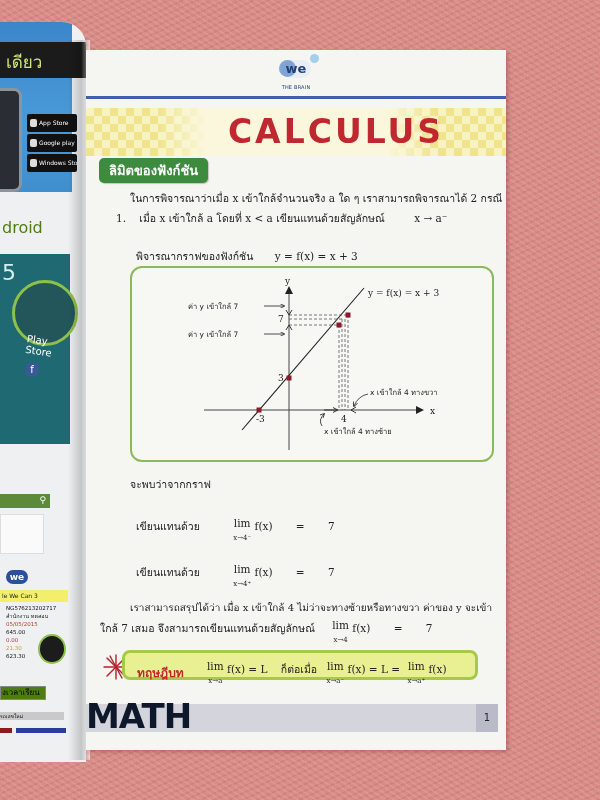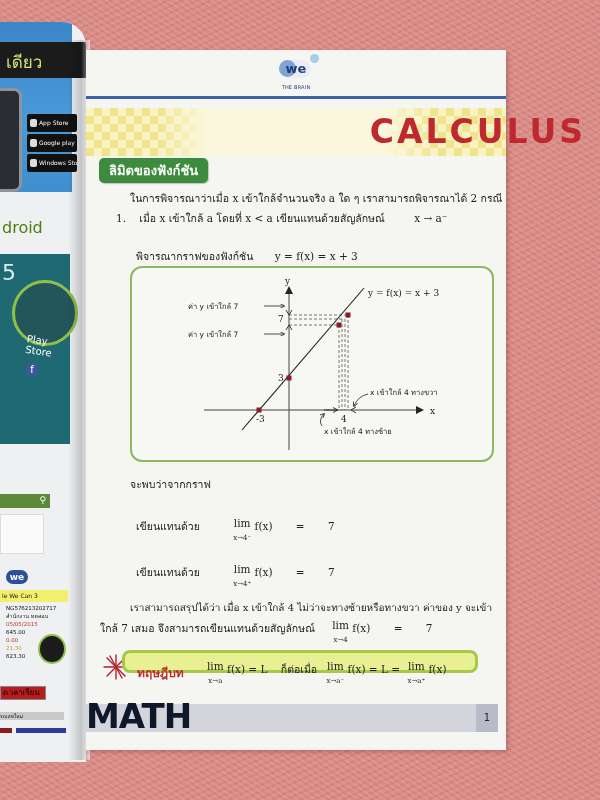--- a/index.html
+++ b/index.html
@@ -97,21 +97,21 @@
     white-space: nowrap;
   }
   .lp-figures .red { color: #c0392b; }
   .lp-figures .orange { color: #c7a23a; }
   .lp-bubble {
     position: absolute; left: 38px; top: 612px; width: 28px; height: 30px;
     background: #1c1c1c; border: 2px solid #8fc04a; border-radius: 50%;
   }
   .lp-thai-box {
     position: absolute; left: 0; top: 664px; width: 46px; height: 14px;
-    background: #b91c1c; border: 1px solid #888;
+    background: #4d7c0f; border: 1px solid #888;
     font-family: "DejaVu Sans", sans-serif; font-size: 8px; line-height: 12px; padding-left: 1px;
     white-space: nowrap; overflow: hidden;
   }
   .lp-grey-strip {
     position: absolute; left: 0; top: 690px; width: 64px; height: 8px; background: #c9c9c9;
     font-family: "DejaVu Sans", sans-serif; font-size: 5px; white-space: nowrap; overflow: hidden;
   }
   .lp-redbar { position: absolute; left: 0; top: 706px; width: 12px; height: 5px; background: #8a1c1c; }
   .lp-bluebar { position: absolute; left: 16px; top: 706px; width: 50px; height: 5px; background: #2a3d9b; }
   .spine-shadow {
@@ -158,21 +158,21 @@
     background-image:
       linear-gradient(45deg, transparent 0),
       repeating-conic-gradient(#f0e38c 0% 25%, #f8f3c2 0% 50%);
     background-size: auto, 16px 16px;
   }
   .title-band-fade {
     position: absolute; left: 70px; top: 0; width: 280px; height: 48px;
     background: linear-gradient(90deg, rgba(250,246,215,0) 0%, #faf7dc 18%, #faf7dc 82%, rgba(250,246,215,0) 100%);
   }
   .title-text {
-    position: absolute; left: 0; top: 4px; width: 500px; text-align: right;
+    position: absolute; left: 0; top: 4px; width: 500px; text-align: center;
     font-family: "DejaVu Sans", sans-serif; font-weight: bold; font-size: 33px;
     letter-spacing: 3px; color: #c0282f;
   }
   .section-tab {
     position: absolute; left: 13px; top: 108px; height: 25px; padding: 0 10px;
     background: #3d8b3e; border-radius: 5px;
     color: #fff; font-family: "DejaVu Sans", sans-serif; font-weight: bold; font-size: 13px;
     line-height: 25px; box-shadow: 1px 1px 1px rgba(0,0,0,0.2);
   }
   .body-text { position: absolute; font-size: 10.5px; color: #222; white-space: nowrap; }
@@ -187,21 +187,21 @@
   .graph-box svg { position: absolute; left: 0; top: 0; }
 
   .lim {
     display: inline-flex; flex-direction: column; align-items: center; vertical-align: top;
     line-height: 1;
   }
   .lim .lim-word { font-size: 10.5px; }
   .lim .lim-sub { font-size: 7px; margin-top: 6px; text-align: center; }
 
   .theorem-box {
-    position: absolute; left: 36px; top: 600px; width: 356px; height: 23px;
+    position: absolute; left: 36px; top: 600px; width: 356px; height: 30px;
     background: #e9ef93; border: 3px solid #a7c94a; border-radius: 8px;
     font-size: 10.5px; color: #222; white-space: nowrap;
   }
   .theorem-label {
     position: absolute; left: 12px; top: 10px; color: #c0282f; font-weight: bold;
     font-family: "DejaVu Sans", sans-serif; font-size: 12px;
   }
   .theorem-content { position: absolute; left: 82px; top: 8px; }
   .star-icon {
     position: absolute; left: 16px; top: 603px; width: 28px; height: 28px;

